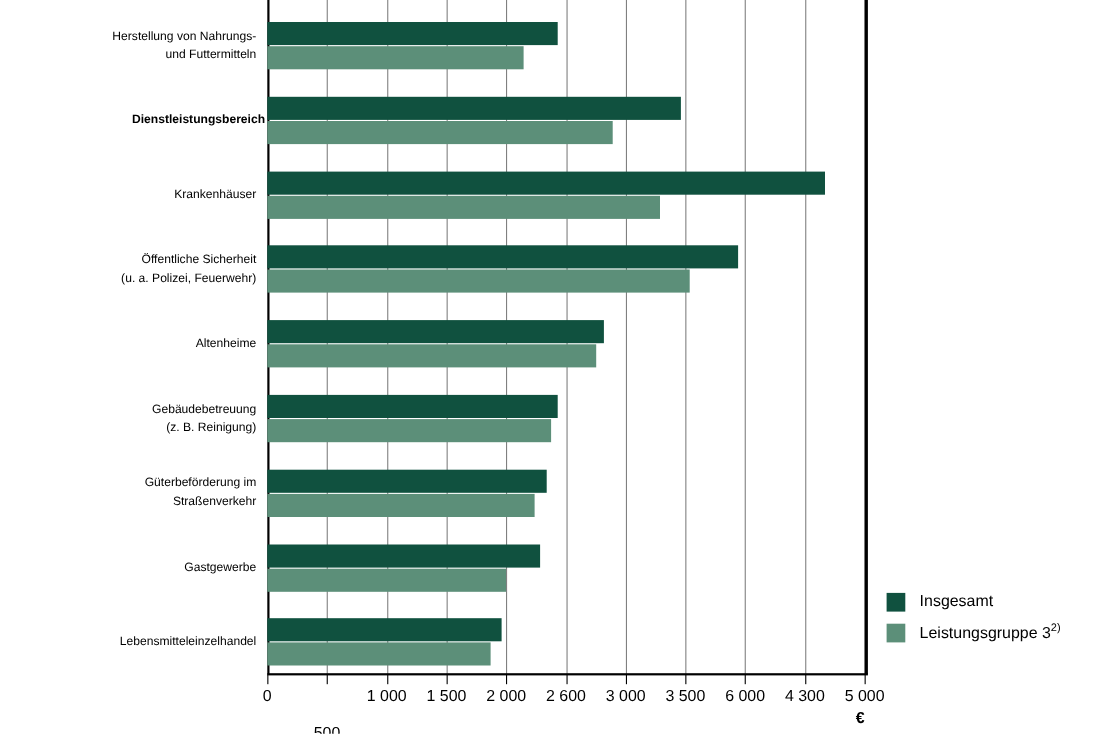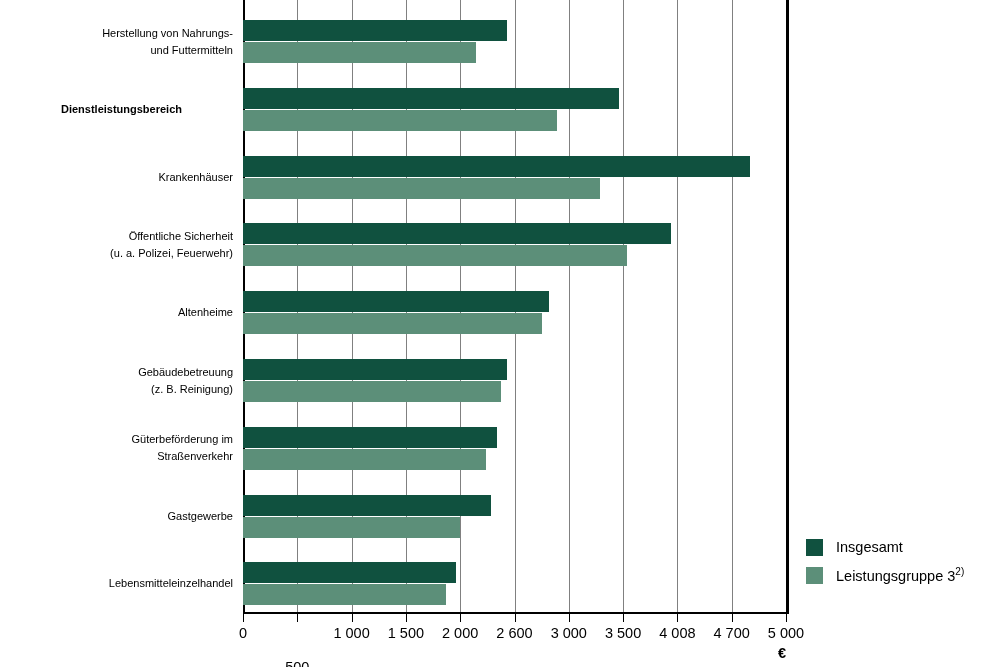--- a/index.html
+++ b/index.html
@@ -153,21 +153,21 @@
       <div class="gridline" style="left: 488.7px;"></div>
       <div class="gridline" style="left: 543px;"></div>
     </div>
   <div class="axis-zero"></div>
   <div class="axis-right"></div>
   <div class="axis-bottom"></div>
 
   <div id="categories-layer">
       <div class="cat-label" style="left: 30px; width: 203px; right: auto; top: 24.5px;">Herstellung von Nahrungs-
 und Futtermitteln</div>
-      <div class="cat-label bold" style="left: 20px; width: 203px; right: auto; top: 100.8px; text-align: center;">Dienstleistungsbereich</div>
+      <div class="cat-label bold" style="left: 38px; width: 203px; right: auto; top: 100.8px;">Dienstleistungsbereich</div>
       <div class="cat-label" style="left: 30px; width: 203px; right: auto; top: 168.6px;">Krankenhäuser</div>
       <div class="cat-label" style="left: 30px; width: 203px; right: auto; top: 227.9px;">Öffentliche Sicherheit
 (u. a. Polizei, Feuerwehr)</div>
       <div class="cat-label" style="left: 30px; width: 203px; right: auto; top: 304.2px;">Altenheime</div>
       <div class="cat-label" style="left: 30px; width: 203px; right: auto; top: 363.5px; text-align: right;">Gebäudebetreuung
 (z. B. Reinigung)</div>
       <div class="cat-label" style="left: 30px; width: 203px; right: auto; top: 431.3px;">Güterbeförderung im
 Straßenverkehr</div>
       <div class="cat-label" style="left: 30px; width: 203px; right: auto; top: 507.6px;">Gastgewerbe</div>
       <div class="cat-label" style="left: 30px; width: 203px; right: auto; top: 575.4px;">Lebensmitteleinzelhandel</div>
@@ -203,23 +203,23 @@
       <div class="tick-label" style="left: 370.9px;">1 500</div>
       <div class="tick-mark" style="left: 460.2px;"></div>
       <div class="tick-label" style="left: 425.2px;">2 000</div>
       <div class="tick-mark" style="left: 514.5px;"></div>
       <div class="tick-label" style="left: 479.5px;">2 600</div>
       <div class="tick-mark" style="left: 568.8px;"></div>
       <div class="tick-label" style="left: 533.8px;">3 000</div>
       <div class="tick-mark" style="left: 623.1px;"></div>
       <div class="tick-label" style="left: 588.1px;">3 500</div>
       <div class="tick-mark" style="left: 677.4px;"></div>
-      <div class="tick-label" style="left: 642.4px;">4 008</div>
+      <div class="tick-label" style="left: 642.4px;">6 000</div>
       <div class="tick-mark" style="left: 731.7px;"></div>
-      <div class="tick-label" style="left: 696.7px;">4 700</div>
+      <div class="tick-label" style="left: 696.7px;">4 300</div>
       <div class="tick-mark" style="left: 786px;"></div>
       <div class="tick-label" style="left: 751px;">5 000</div>
     </div>
 
   <div class="axis-unit">€</div>
 
   <div class="legend" id="legend">
       <div class="legend-row">
         <div class="legend-swatch total"></div>
         <div class="legend-text">Insgesamt</div>

